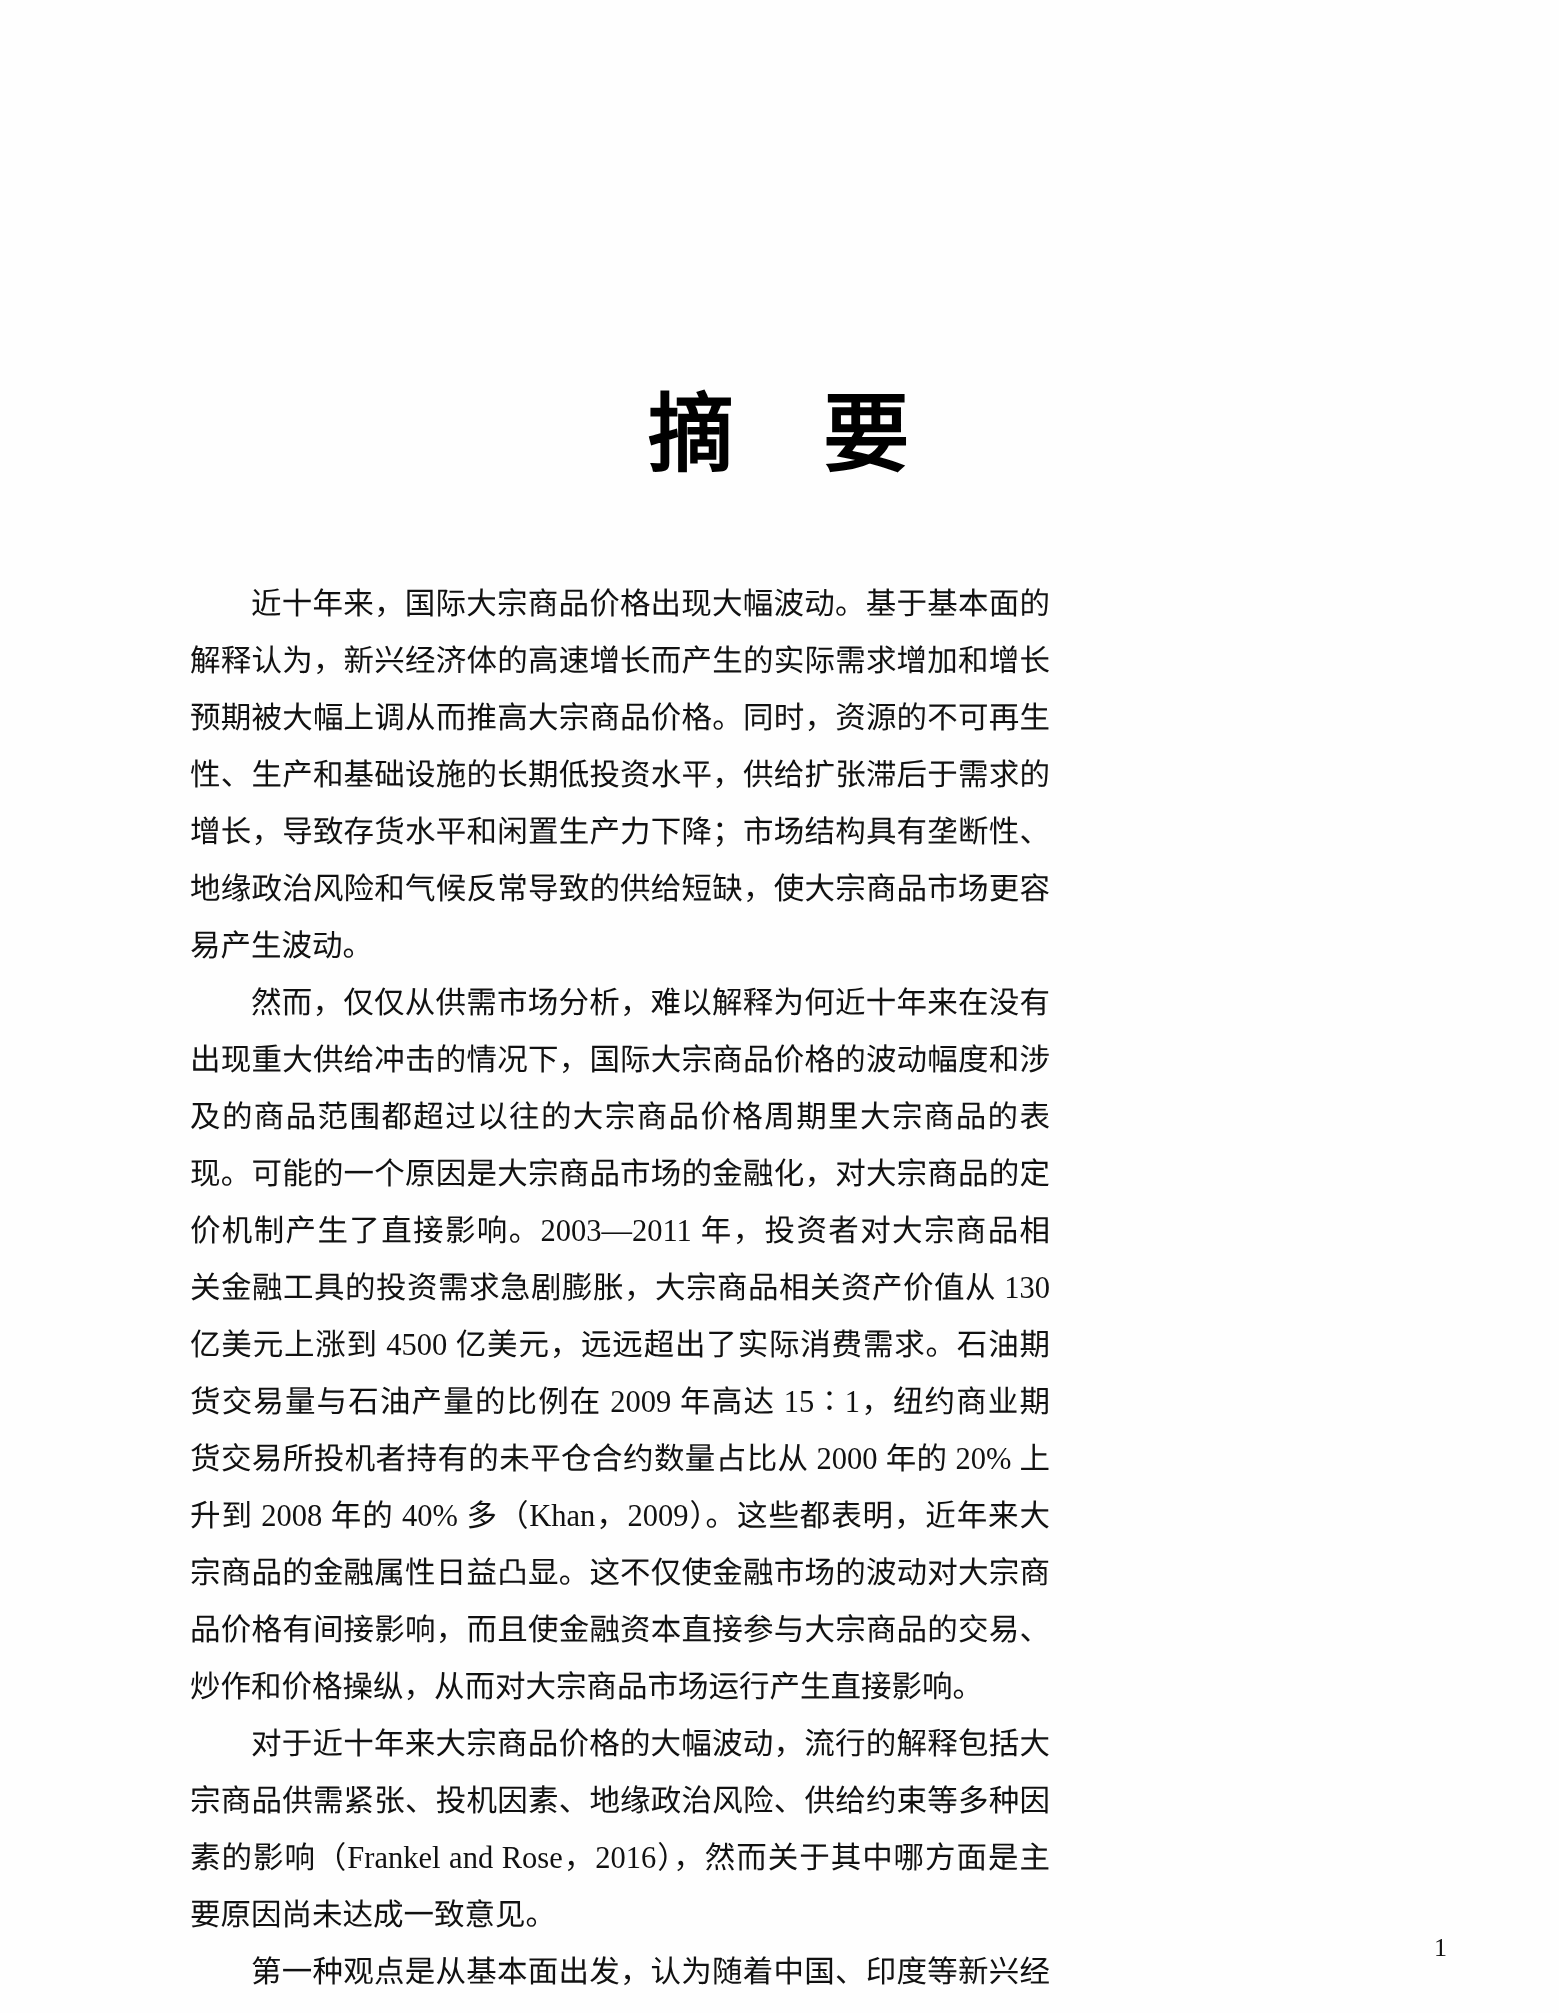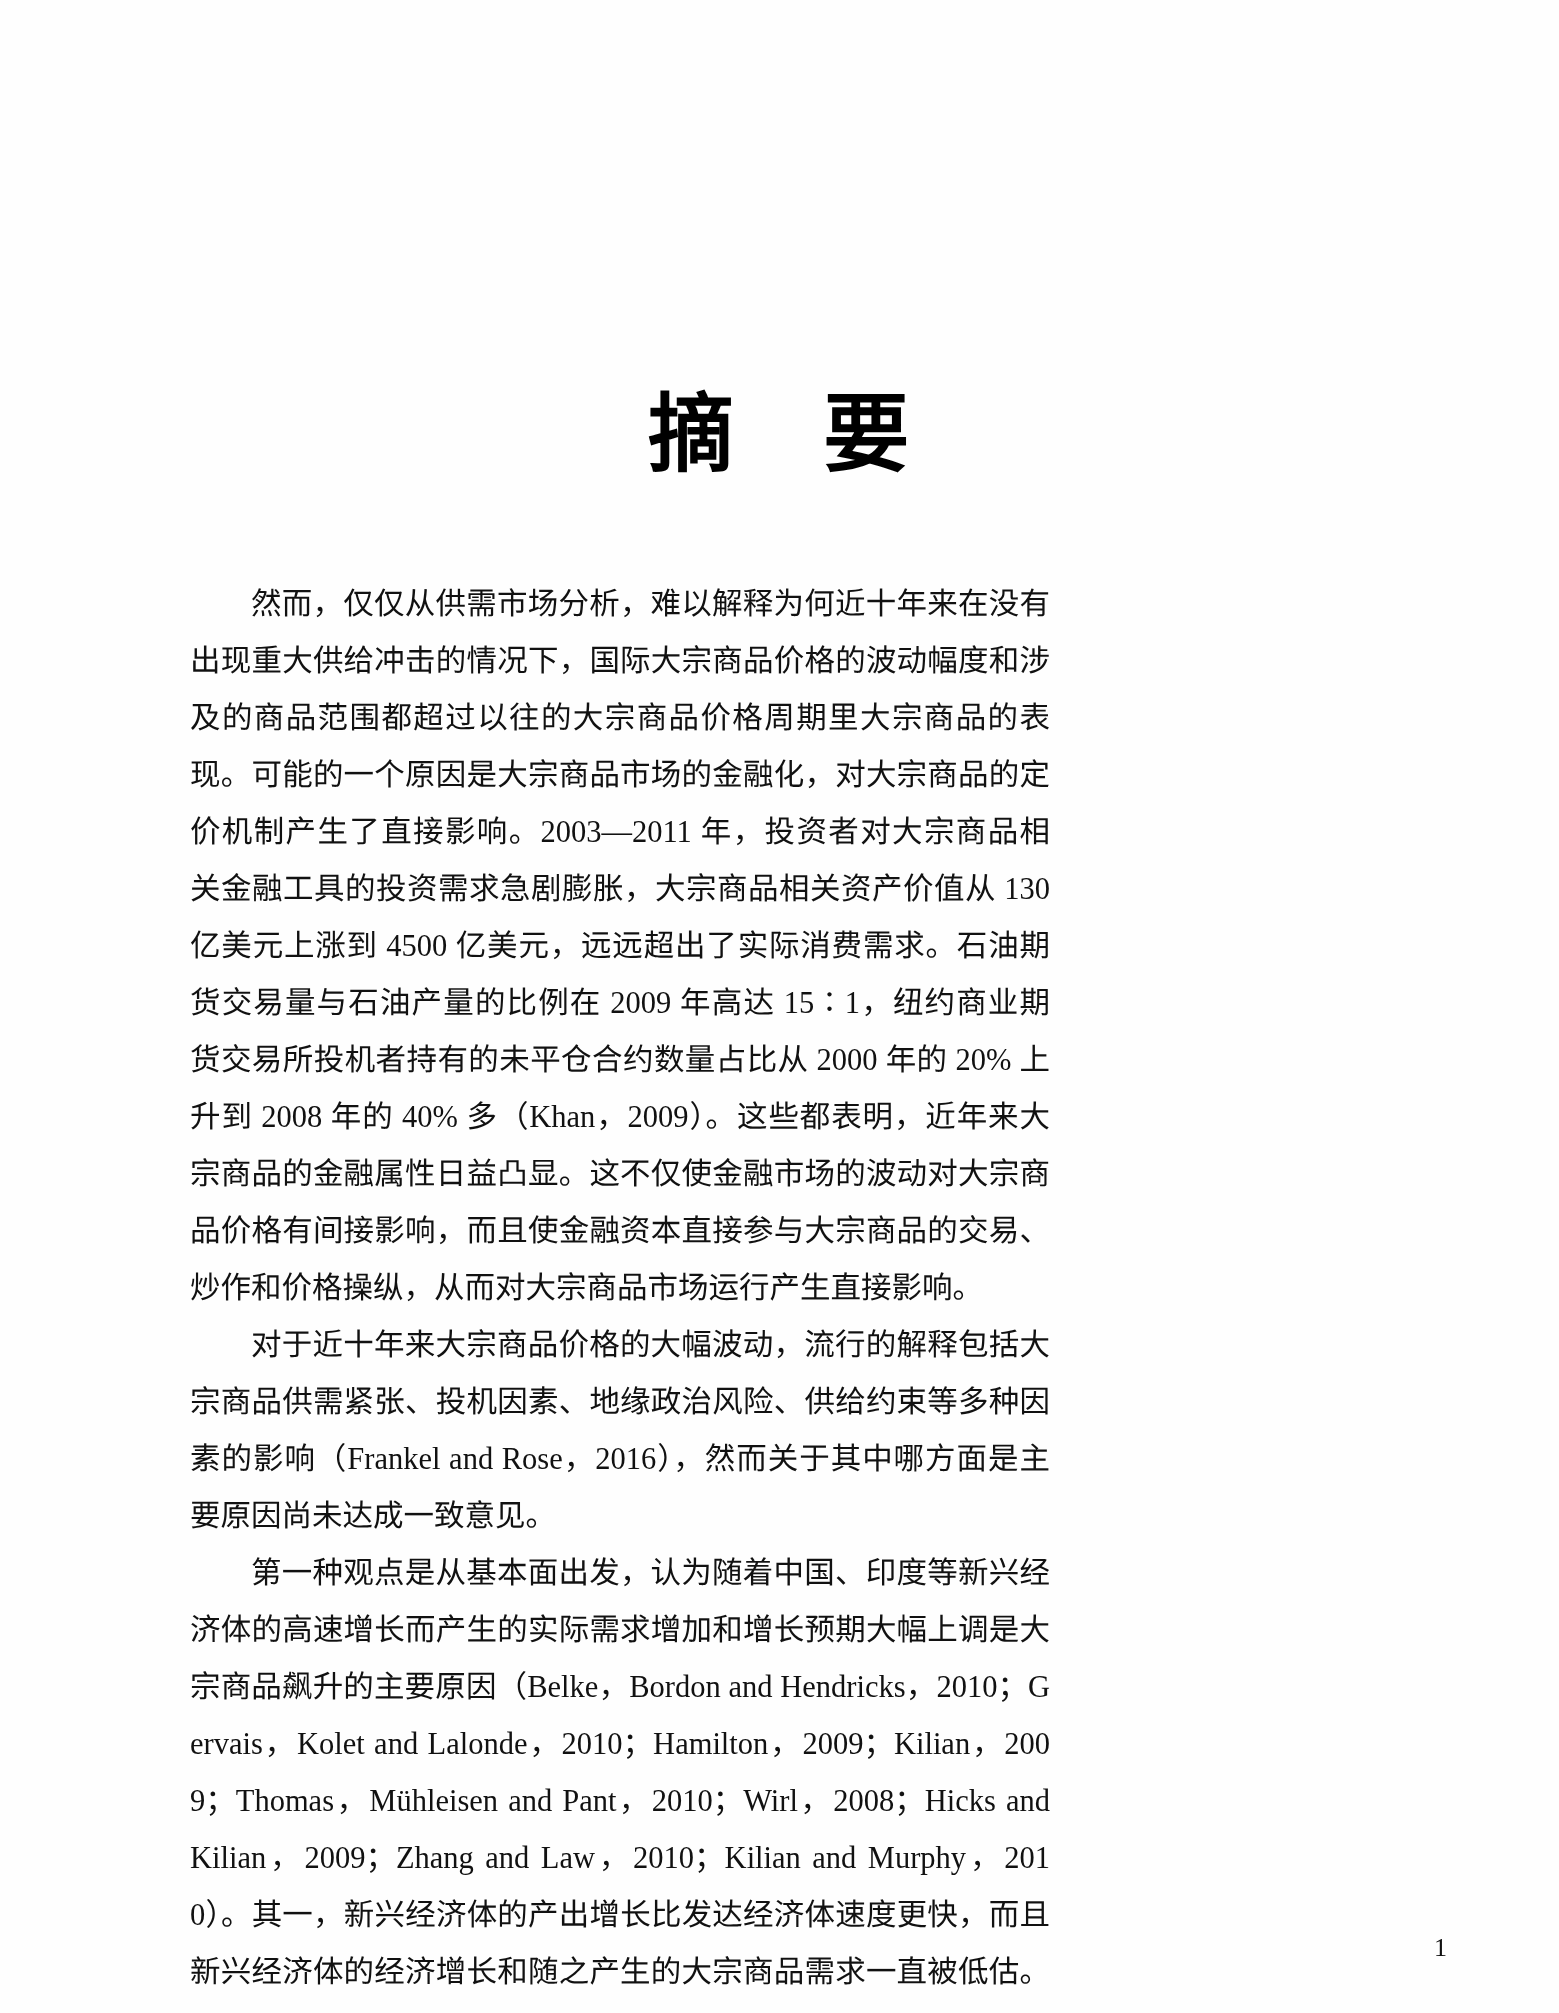--- a/index.html
+++ b/index.html
@@ -70,20 +70,21 @@
   }
 </style>
 </head>
 <body>
 
 <div class="page">
 
   <h1 class="page-title">摘　要</h1>
 
   <div class="body-col">
+    <p class="para">近十年来，国际大宗商品价格出现大幅波动。基于基本面的解释认为，新兴经济体的高速增长而产生的实际需求增加和增长预期被大幅上调从而推高大宗商品价格。同时，资源的不可再生性、生产和基础设施的长期低投资水平，供给扩张滞后于需求的增长，导致存货水平和闲置生产力下降；市场结构具有垄断性、地缘政治风险和气候反常导致的供给短缺，使大宗商品市场更容易产生波动。</p>
     <p class="para">然而，仅仅从供需市场分析，难以解释为何近十年来在没有出现重大供给冲击的情况下，国际大宗商品价格的波动幅度和涉及的商品范围都超过以往的大宗商品价格周期里大宗商品的表现。可能的一个原因是大宗商品市场的金融化，对大宗商品的定价机制产生了直接影响。2003—2011 年，投资者对大宗商品相关金融工具的投资需求急剧膨胀，大宗商品相关资产价值从 130 亿美元上涨到 4500 亿美元，远远超出了实际消费需求。石油期货交易量与石油产量的比例在 2009 年高达 15∶1，纽约商业期货交易所投机者持有的未平仓合约数量占比从 2000 年的 20% 上升到 2008 年的 40% 多（Khan，2009）。这些都表明，近年来大宗商品的金融属性日益凸显。这不仅使金融市场的波动对大宗商品价格有间接影响，而且使金融资本直接参与大宗商品的交易、炒作和价格操纵，从而对大宗商品市场运行产生直接影响。</p>
     <p class="para">对于近十年来大宗商品价格的大幅波动，流行的解释包括大宗商品供需紧张、投机因素、地缘政治风险、供给约束等多种因素的影响（Frankel and Rose，2016），然而关于其中哪方面是主要原因尚未达成一致意见。</p>
     <p class="para">第一种观点是从基本面出发，认为随着中国、印度等新兴经济体的高速增长而产生的实际需求增加和增长预期大幅上调是大宗商品飙升的主要原因（Belke，Bordon and Hendricks，2010；Gervais，Kolet and Lalonde，2010；Hamilton，2009；Kilian，2009；Thomas，Mühleisen and Pant，2010；Wirl，2008；Hicks and Kilian，2009；Zhang and Law，2010；Kilian and Murphy，2010）。其一，新兴经济体的产出增长比发达经济体速度更快，而且新兴经济体的经济增长和随之产生的大宗商品需求一直被低估。当新兴经济体的经济增长预期被上调时，大宗商品价格上涨的可能性会随之增大。其二，新兴经济体的高速经济增长相对来说属于“大宗商品密集型”。全球制造业的</p>
   </div>
 
   <div class="folio">1</div>
 
 </div>
 
 </body></html>

